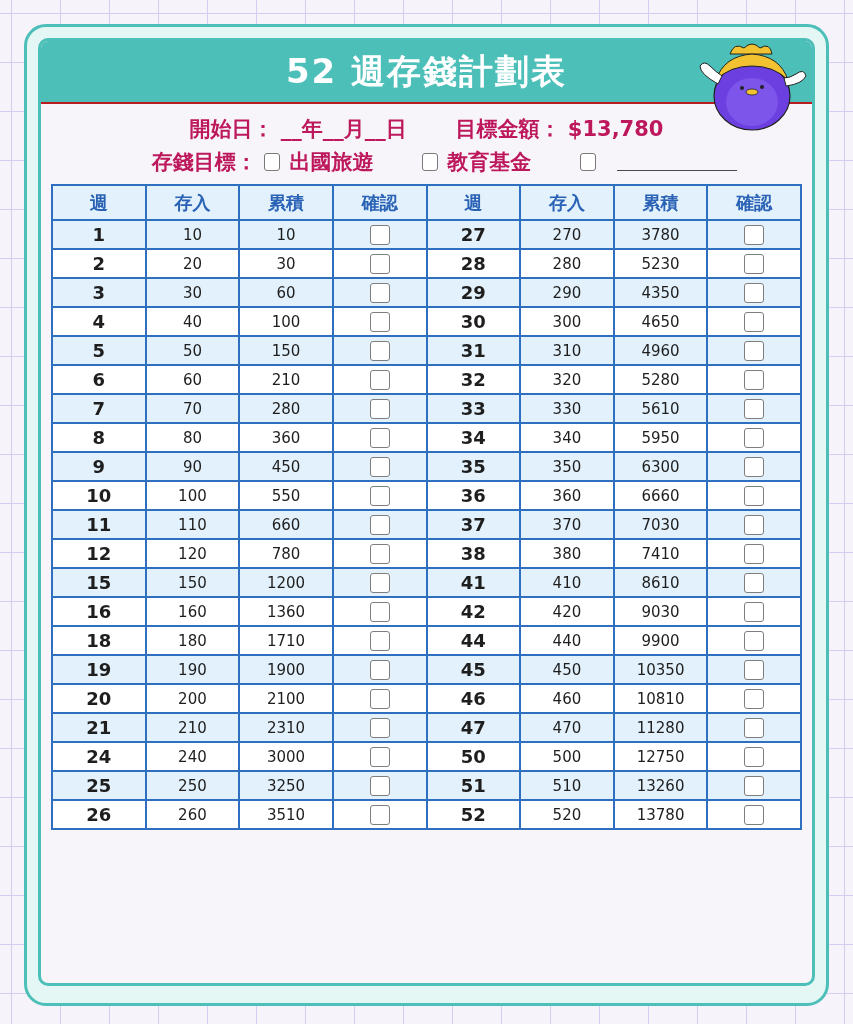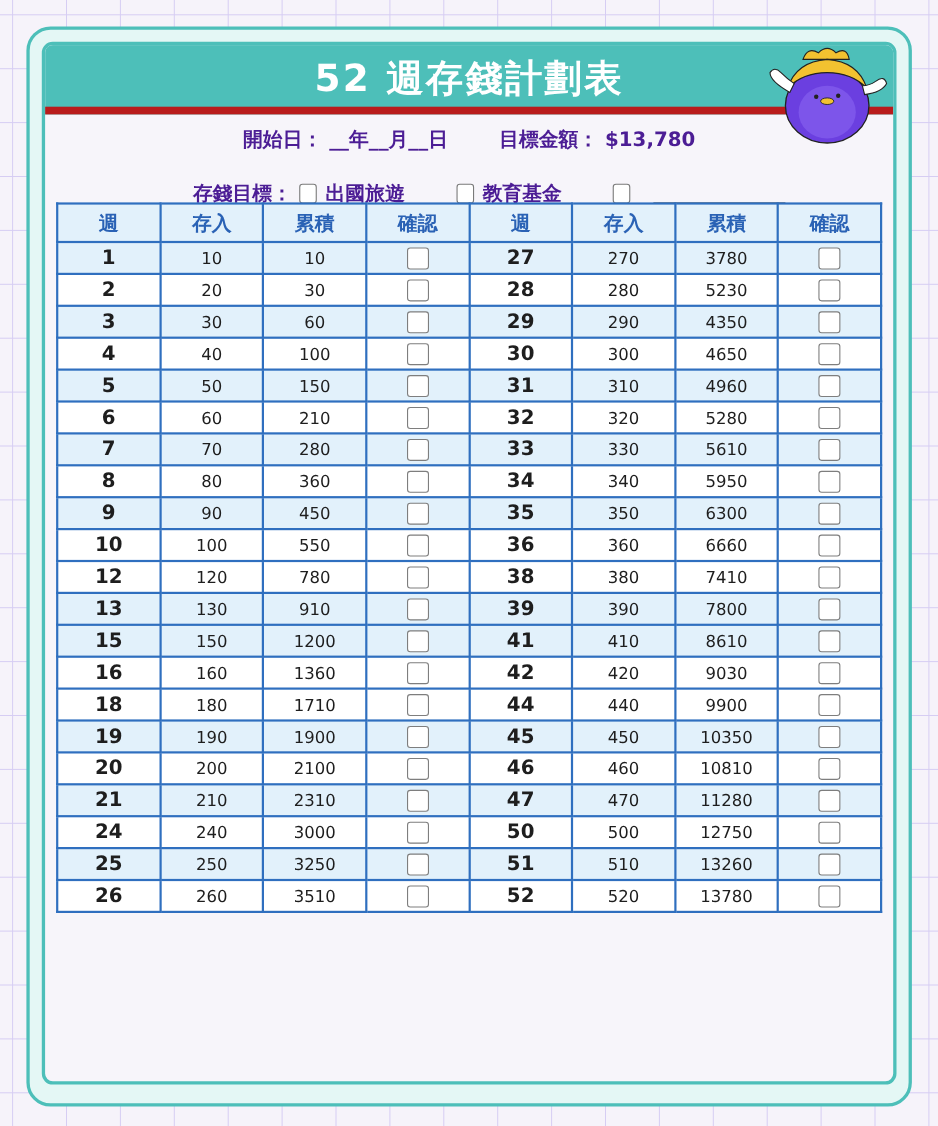--- a/index.html
+++ b/index.html
@@ -17,27 +17,27 @@
   .outer {
     position: absolute; left: 24px; top: 24px; width: 805px; height: 982px;
     background: #e4f7f5; border: 3px solid #4dbfb9; border-radius: 22px;
   }
   .inner {
     position: absolute; left: 38px; top: 38px; width: 777px; height: 948px;
     background: #f7f5fa; border: 3px solid #4dbfb9; border-radius: 10px; overflow: hidden;
   }
   .header-band {
     position: absolute; left: 0; top: 0; width: 100%; height: 63px;
-    background: #4dbfb9; border-bottom: 7px solid #b91c1c;
+    background: #4dbfb9; border-bottom: 2px solid #b91c1c;
   }
   .title {
     position: absolute; left: 0; top: 8px; width: 100%; text-align: center;
     color: #ffffff; font-size: 34px; font-weight: bold; letter-spacing: 2px;
   }
-  .info { position: absolute; left: 0; width: 100%; text-align: center; color: #4c1d95; font-size: 18px; font-weight: bold; }
+  .info { position: absolute; left: 0; width: 100%; text-align: center; color: #be185d; font-size: 21px; font-weight: bold; }
   .info-row1 { top: 77px; }
   .info-row2 { top: 109px; }
   .info span { display: inline-block; vertical-align: middle; }
   .spacer { width: 34px; }
   .cb-small {
     display: inline-block; width: 16px; height: 18px; border: 1.5px solid #7a7a7a;
     border-radius: 3px; background: #fff; vertical-align: middle; margin-right: 2px;
   }
   .blank-line { display: inline-block; width: 120px; border-bottom: 1.5px solid #4a4a4a; height: 18px; margin-left: 12px; }
   .mascot { position: absolute; left: 694px; top: 40px; width: 116px; height: 92px; }
@@ -78,21 +78,21 @@
   <ellipse cx="58" cy="52" rx="6" ry="3" fill="#f2c230" stroke="#222" stroke-width="0.8"></ellipse>
 </svg>
 
 <div class="info info-row1" style="left:0; top:115px;">
   <span>開始日：</span>
   <span>__年__月__日</span>
   <span class="spacer"></span>
   <span>目標金額：</span>
   <span>$13,780</span>
 </div>
-<div class="info info-row2" style="left:0; top:164px;padding-left:36px;">
+<div class="info info-row2" style="left:0; top:148px;padding-left:36px;">
   <span>存錢目標：</span>
   <span class="cb-small"></span>
   <span>出國旅遊</span>
   <span class="spacer"></span>
   <span class="cb-small"></span>
   <span>教育基金</span>
   <span class="spacer"></span>
   <span class="cb-small"></span>
   <span class="blank-line"></span>
 </div>
@@ -204,41 +204,41 @@
       <tr class="even">
         <td class="wk">10</td>
         <td>100</td>
         <td>550</td>
         <td><span class="cb"></span></td>
         <td class="wk">36</td>
         <td>360</td>
         <td>6660</td>
         <td><span class="cb"></span></td>
       </tr>
+      <tr class="odd">
+        <td class="wk">11</td>
+        <td>110</td>
+        <td>660</td>
+        <td><span class="cb"></span></td>
+        <td class="wk">37</td>
+        <td>370</td>
+        <td>7030</td>
+        <td><span class="cb"></span></td>
+      </tr>
       <tr class="even">
         <td class="wk">12</td>
         <td>120</td>
         <td>780</td>
         <td><span class="cb"></span></td>
         <td class="wk">38</td>
         <td>380</td>
         <td>7410</td>
         <td><span class="cb"></span></td>
       </tr>
       <tr class="odd">
-        <td class="wk">13</td>
-        <td>130</td>
-        <td>910</td>
-        <td><span class="cb"></span></td>
-        <td class="wk">39</td>
-        <td>390</td>
-        <td>7800</td>
-        <td><span class="cb"></span></td>
-      </tr>
-      <tr class="odd">
         <td class="wk">15</td>
         <td>150</td>
         <td>1200</td>
         <td><span class="cb"></span></td>
         <td class="wk">41</td>
         <td>410</td>
         <td>8610</td>
         <td><span class="cb"></span></td>
       </tr>
       <tr class="even">

